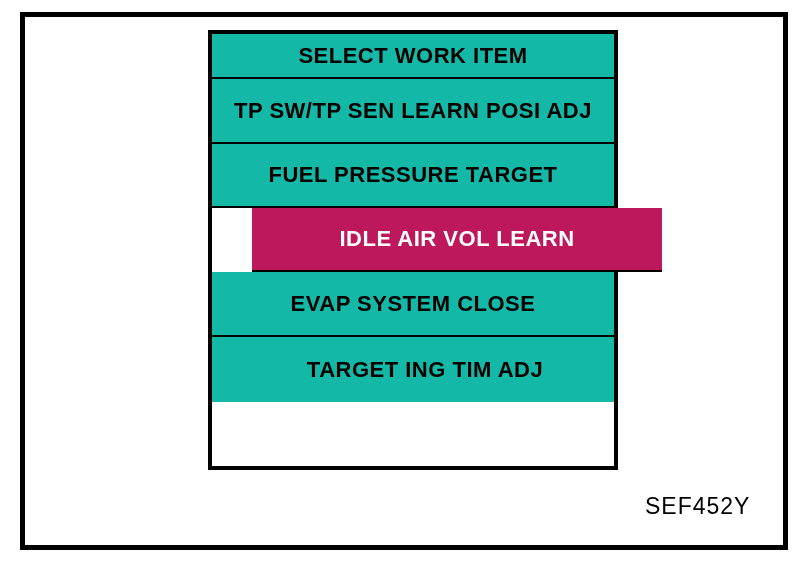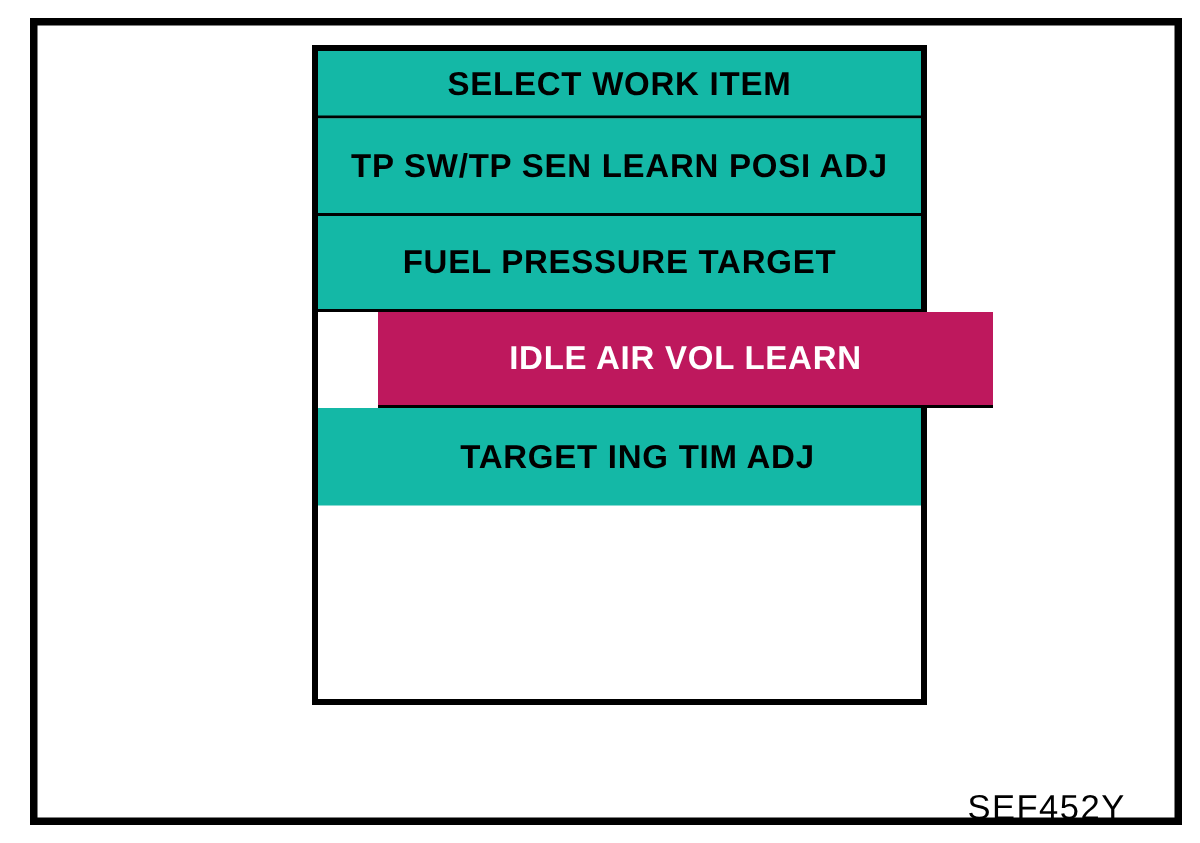--- a/index.html
+++ b/index.html
@@ -60,21 +60,21 @@
     left: -4px;
     width: calc(100% + 8px);
     background: #be185d;
     color: #ffffff;
     border-bottom-color: #000000;
     margin-left: 44px;
   }
   .fig-code {
     position: absolute;
     left: 620px;
-    top: 508px;
+    top: 476px;
     font-size: 23px;
     font-weight: normal;
     letter-spacing: 1px;
     color: #000000;
   }
 </style>
 </head>
 <body>
 
 <div class="page">
@@ -83,20 +83,21 @@
     <div class="screen">
       <div class="row">SELECT WORK ITEM</div>
 
       <div class="row">TP SW/TP SEN LEARN POSI ADJ</div>
 
       <div class="row">FUEL PRESSURE TARGET</div>
 
       <div class="row selected">IDLE AIR VOL LEARN</div>
 
 
+      <div class="row">EVAP SYSTEM CLOSE</div>
 
       <div class="row">TARGET ING TIM ADJ</div>
     </div>
 
     <div class="fig-code">SEF452Y</div>
 
   </div>
 </div>
 
 </body></html>

